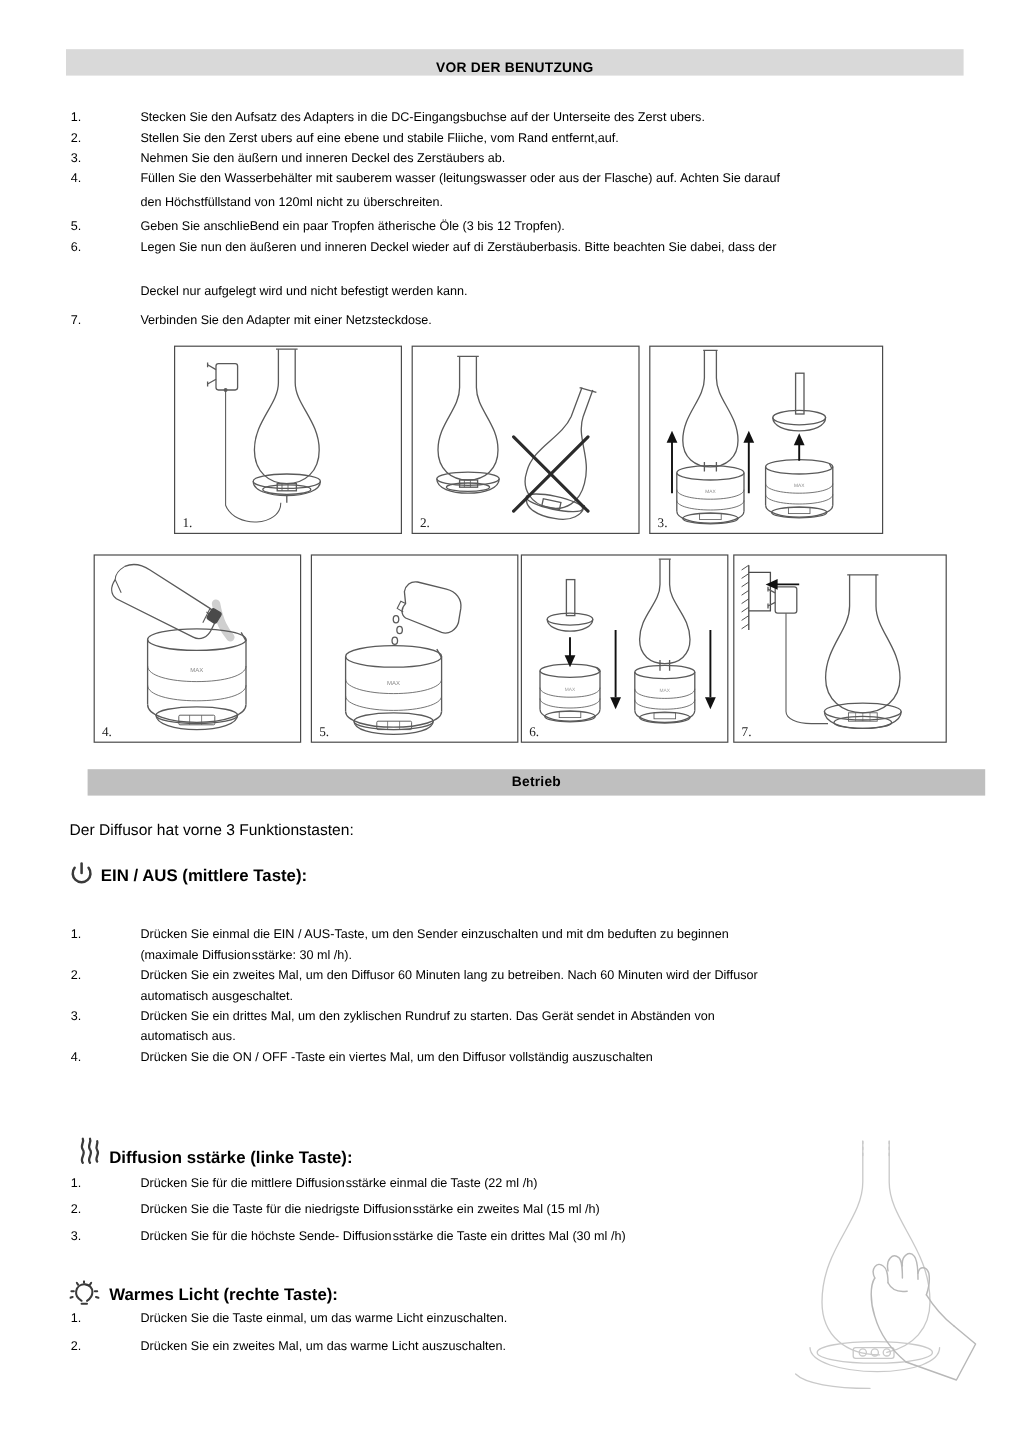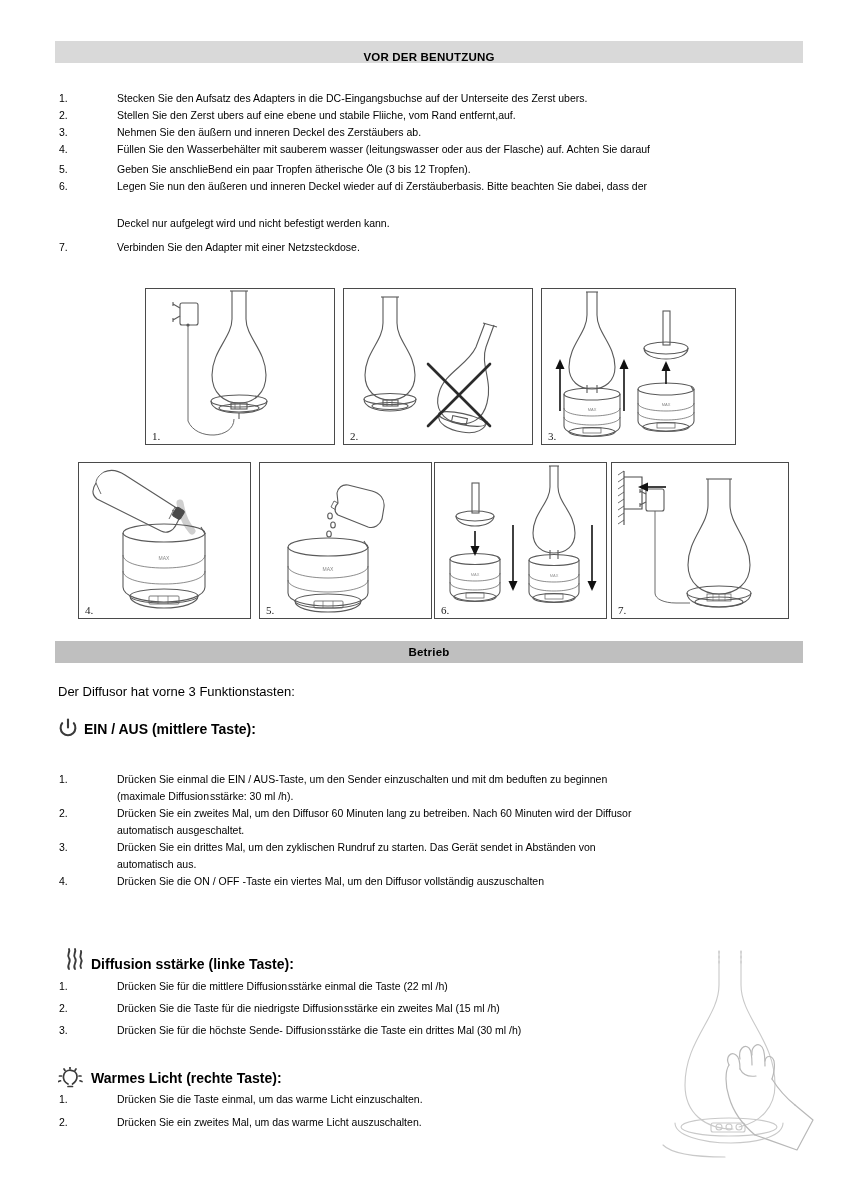--- a/index.html
+++ b/index.html
@@ -29,21 +29,21 @@
     width: 748px;
     height: 22px;
     display: flex;
     align-items: center;
     justify-content: center;
     font-size: 11.5px;
     font-weight: bold;
     letter-spacing: 0.2px;
   }
   .section-bar.light { background: #d9d9d9; align-items: flex-end; }
-  .section-bar.dark  { background: #bfbfbf; }
+  .section-bar.dark  { background: #bfbfbf; margin-left: 18px; }
 
   
   .list { position: absolute; }
   .li {
     display: flex;
     align-items: flex-start;
     font-size: 10.5px;
     line-height: 17px;
   }
   .li .num {
@@ -116,20 +116,21 @@
 
     <div class="li">
       <span class="num">3.</span>
       <span class="txt"> Nehmen Sie den äußern und inneren Deckel des Zerstäubers ab.</span>
     </div>
 
     <div class="li">
       <span class="num">4.</span>
       <span class="txt">
         <span>Füllen Sie den Wasserbehälter mit sauberem wasser (leitungswasser oder aus der Flasche) auf. Achten Sie darauf</span>
+        <span class="cont" style="margin-top:3px;">den Höchstfüllstand von 120ml nicht zu überschreiten.</span>
       </span>
     </div>
 
     <div class="li" style="margin-top:3px;">
       <span class="num">5.</span>
       <span class="txt"> Geben Sie anschlieBend ein paar Tropfen ätherische Öle (3 bis 12 Tropfen).</span>
     </div>
 
     <div class="li">
       <span class="num">6.</span>

